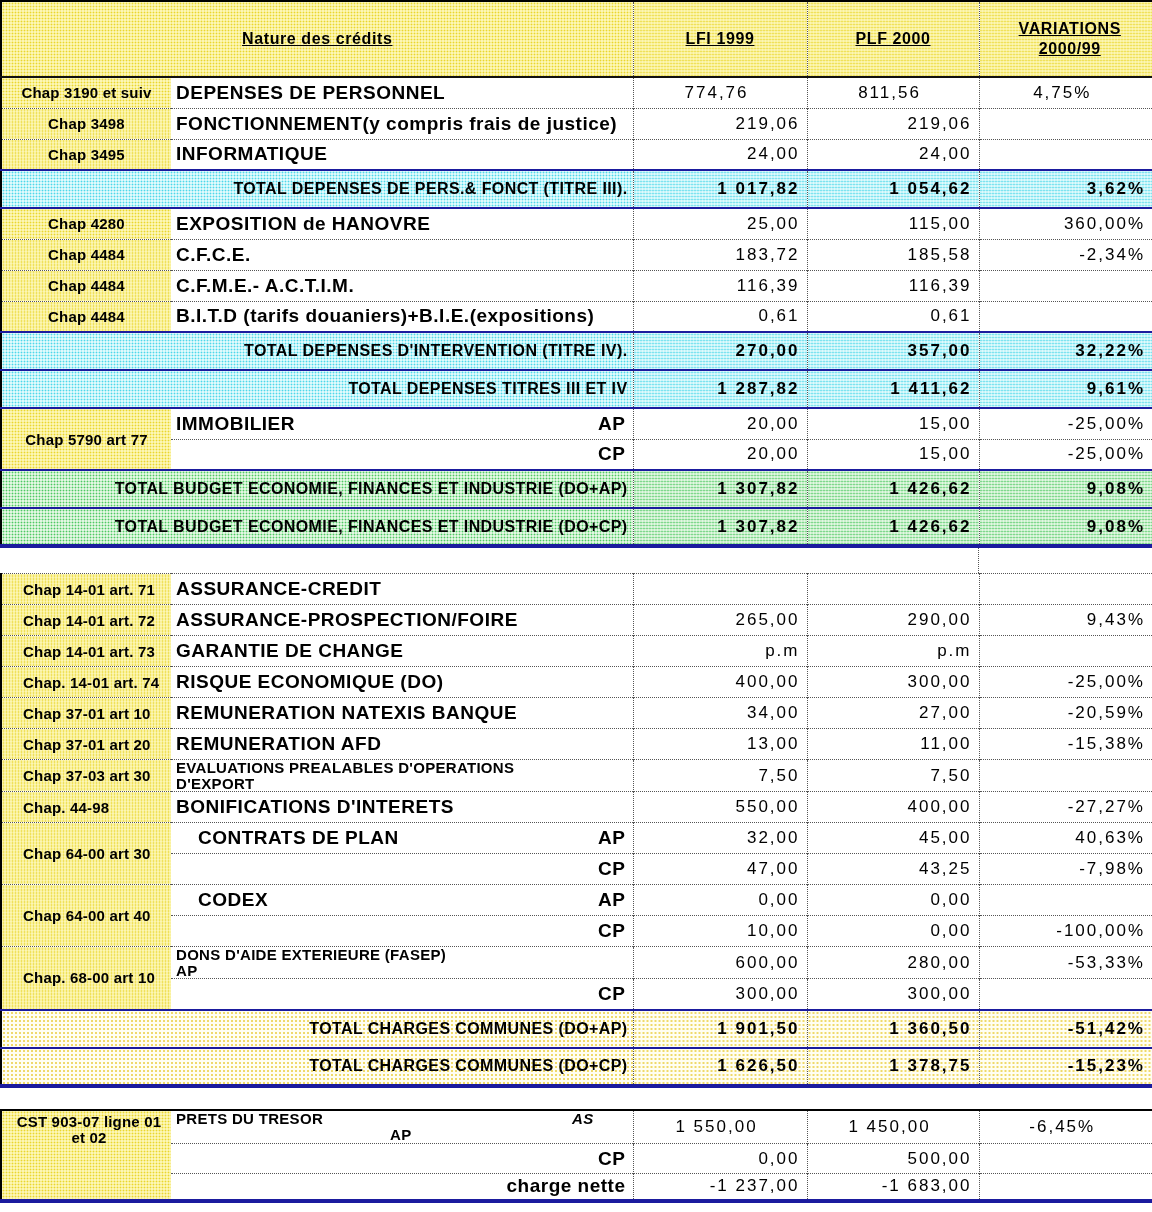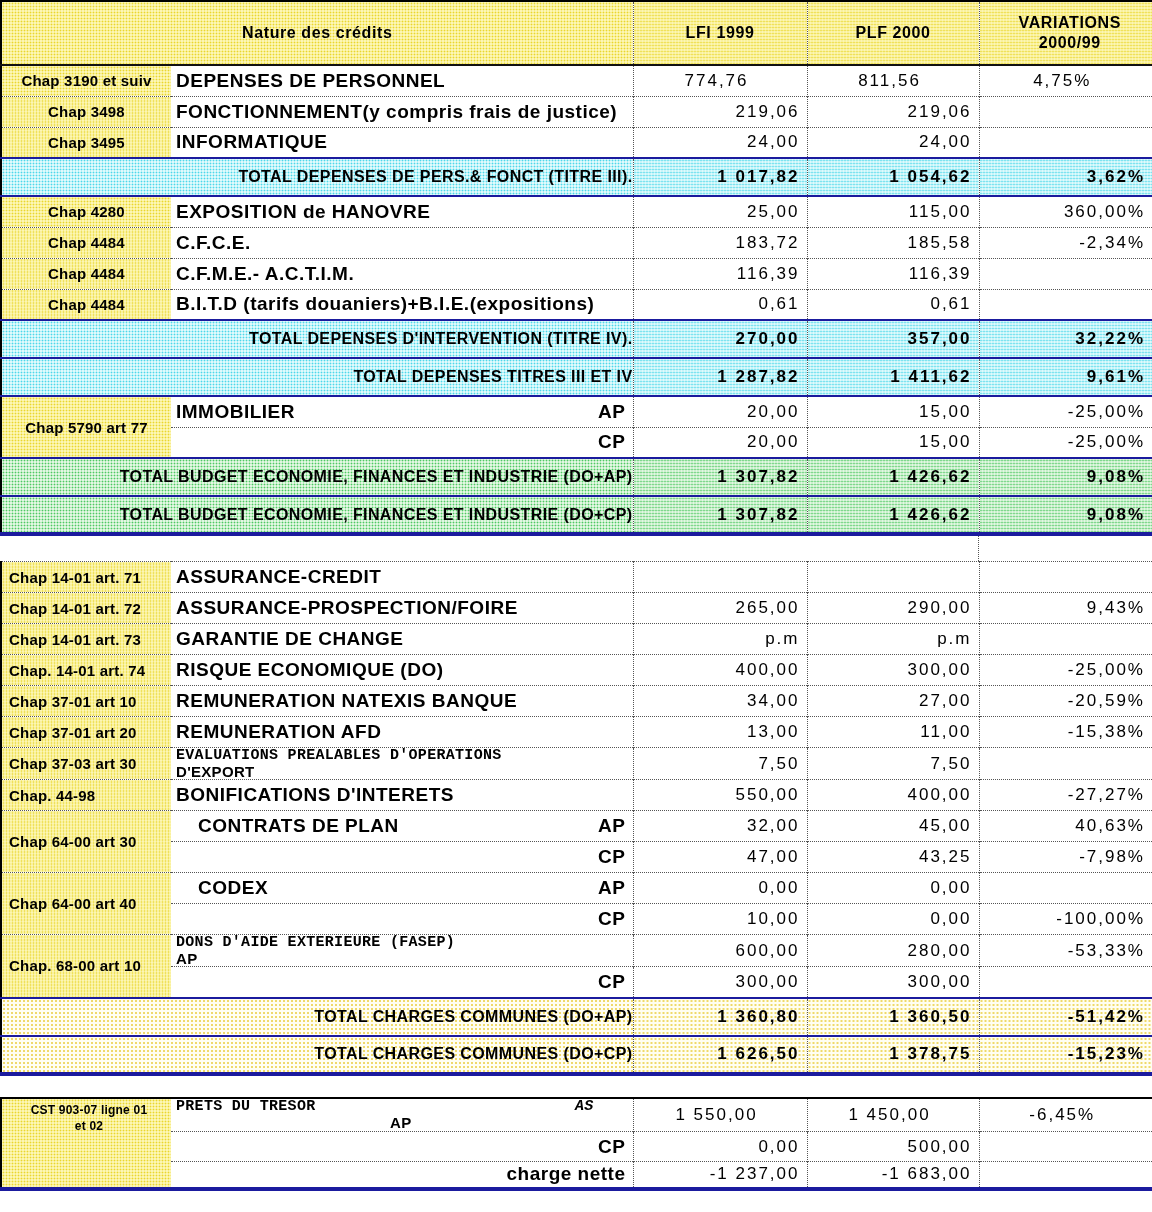--- a/index.html
+++ b/index.html
@@ -3,21 +3,21 @@
 <meta charset="utf-8">
 <style>
   :root{ --navy:#1b1b9e; --dot:#555; }
   html,body{margin:0;padding:0;background:#fff;}
   .page{width:1152px;height:1212px;position:relative;overflow:hidden;
         font-family:"Liberation Sans","DejaVu Sans",sans-serif;color:#000;}
   table{border-collapse:collapse;table-layout:fixed;width:1152px;}
   .t{border:2px solid #000;border-bottom:4px solid var(--navy);}
   .t2top{border-top:1px dotted var(--dot);}
   td,th{padding:0;vertical-align:middle;overflow:hidden;white-space:nowrap;}
-  tr.hdr{height:64px;}
+  tr.hdr{height:76px;text-decoration:underline;}
   tr.hdr th{font-size:16px;font-weight:bold;text-align:center;vertical-align:middle;
             letter-spacing:0.6px;border-bottom:2px solid #111;}
   tr.hdr th div{line-height:20px;padding-left:8px;}
   tr.data{height:31px;}
   tr.total{height:38px;}
   tbody tr > td{border-top:1px dotted var(--dot);}
   tbody tr:first-child > td{border-top:none;text-align:center;}
   tr.total > td, tr.nt > td{border-top:2px solid var(--navy);}
   .v{border-left:1px dotted var(--dot);}
   
@@ -27,33 +27,33 @@
   tr.bg-cyan > td{background-color:#DFFAFC;
     background-image:radial-gradient(circle,#4ED7EA 0.9px,rgba(0,0,0,0) 1.05px);
     background-size:3px 3px;}
   tr.bg-green > td{background-color:#E2F7E2;
     background-image:radial-gradient(circle,#4FC963 0.9px,rgba(0,0,0,0) 1.05px);
     background-size:3px 3px;}
   tr.bg-pale > td{background-color:#FFFEF2;
     background-image:radial-gradient(circle,#EFD96B 0.8px,rgba(0,0,0,0) 1px);
     background-size:4px 4px;}
   .chap{font-weight:bold;font-size:15px;text-align:center;letter-spacing:0.2px;}
-  .tbl2 .chap{text-align:left;padding-left:7px;}
-  .chapsm{font-size:12px;line-height:16px;text-align:left;vertical-align:top;
+  .tbl2 .chap{text-align:left;padding-left:21px;}
+  .chapsm{font-size:15px;line-height:16px;text-align:left;vertical-align:top;
           padding:3px 0 0 5px;white-space:normal;}
   .lab{font-weight:bold;font-size:19px;letter-spacing:0.5px;padding:0 7px 0 5px;}
   .lab .l1{display:flex;align-items:center;}
   .lab .rlab{margin-left:auto;}
   .lab .lmid{font-style:italic;margin-left:auto;margin-right:32px;}
   .lab .ind{padding-left:22px;}
   .lab.sm{font-size:15px;letter-spacing:0.3px;}
-  .lab.sm .l1{line-height:16px;font-family:Liberation Mono, monospace;}
+  .lab.sm .l1{line-height:16px;}
   .lab .l2{line-height:15px;}
   .tlab{font-weight:bold;font-size:16px;letter-spacing:0.4px;text-align:right;
-        }
+        padding-right:5px;}
   .num{font-size:17px;letter-spacing:2px;text-align:right;padding-right:7px;
        font-weight:normal;}
   tr.total .num{font-weight:bold;}
   .gap1{height:25px;position:relative;}
   .gap1 .vline{position:absolute;left:978px;top:0;height:100%;
                border-left:1px dotted var(--dot);}
   .gap2{height:21px;}
 </style>
 </head>
 <body>
@@ -375,21 +375,21 @@
             <div class="l1">
               <span class="rlab">CP</span>
             </div>
           </td>
           <td class="num v">300,00</td>
           <td class="num v">300,00</td>
           <td class="num v"></td>
         </tr>
         <tr class="total bg-pale">
           <td class="tlab" colspan="2">TOTAL CHARGES COMMUNES (DO+AP)</td>
-          <td class="num v">1 360,80</td>
+          <td class="num v">1 901,50</td>
           <td class="num v">1 360,50</td>
           <td class="num v">-51,42%</td>
         </tr>
         <tr class="total bg-pale">
           <td class="tlab" colspan="2">TOTAL CHARGES COMMUNES (DO+CP)</td>
           <td class="num v">1 626,50</td>
           <td class="num v">1 378,75</td>
           <td class="num v">-15,23%</td>
         </tr>
       </tbody>

